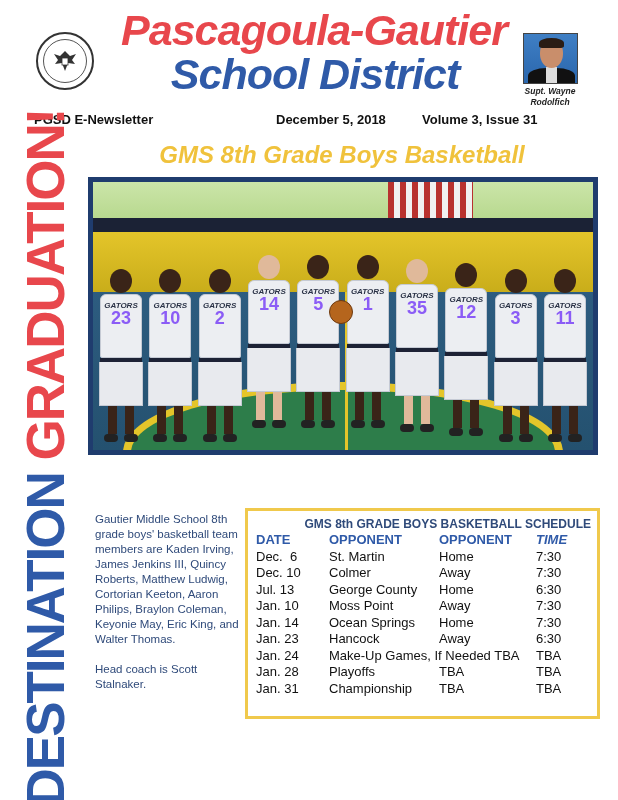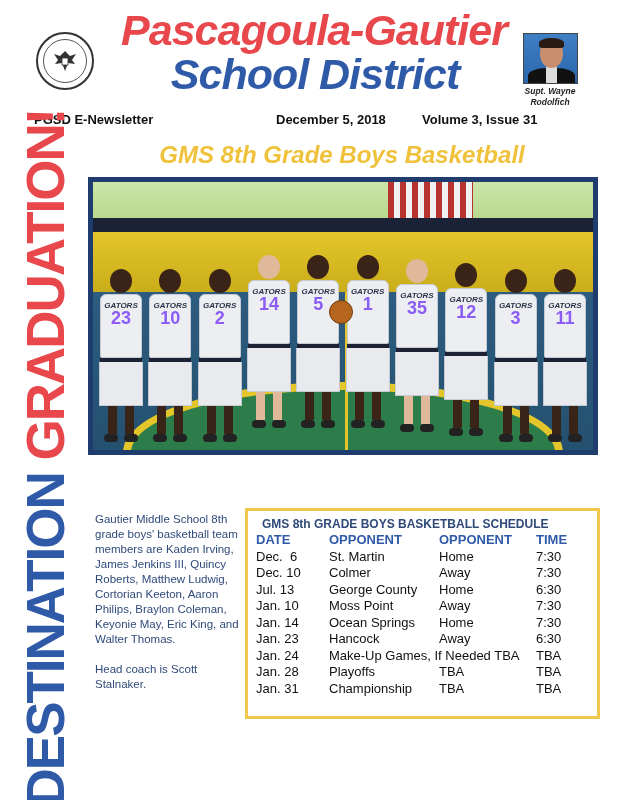--- a/index.html
+++ b/index.html
@@ -62,29 +62,29 @@
   .player .p-legs span { width: 9px; height: 28px; background: #3a2418; }
   .player .p-shoes { width: 34px; height: 8px; display: flex; justify-content: space-between; }
   .player .p-shoes span { width: 14px; height: 8px; border-radius: 4px; background: #222; }
   .player.light .p-head, .player.light .p-legs span { background: #e0b99a; }
   .ball { position: absolute; width: 24px; height: 24px; border-radius: 50%; background: #b5651d; border: 1px solid #6e3a10; }
 
   .caption { position: absolute; left: 95px; top: 512px; width: 145px; font-size: 11.5px; line-height: 15px; color: #2f4a7a; }
   .caption p + p { margin-top: 15px; }
 
   .schedule { position: absolute; left: 245px; top: 508px; width: 355px; height: 211px; border: 3px solid #f0c94c; background: #fff; padding: 6px 6px 0 8px; }
-  .sched-title { font-size: 12px; font-weight: bold; color: #2f4a7a; text-align: left; line-height: 15px; margin-left: 6px; }
+  .sched-title { font-size: 12px; font-weight: bold; color: #2f4a7a; text-align: right; line-height: 15px; margin-left: 6px; }
   .sched-table { border-collapse: collapse; margin-top: 0; }
   .sched-table th, .sched-table td { text-align: left; font-size: 13px; line-height: 16.5px; padding: 0; white-space: nowrap; }
   .sched-table th { color: #2f5aa8; font-weight: bold; font-size: 13px; }
   .sched-table td { color: #111; }
   .c-date { width: 73px; margin-top: 24px; }
   .c-opp { width: 110px; }
   .c-loc { width: 97px; }
-  .c-time { width: 50px; }
+  .c-time { width: 50px; font-style: italic; }
 </style>
 </head>
 <body>
 
 <div class="seal">
   <div class="seal-inner">
     <svg viewBox="0 0 30 30">
       <path d="M15 5 L20 10 L26 8 L22 14 L25 18 L18 17 L15 25 L12 17 L5 18 L8 14 L4 8 L10 10 Z" fill="#333"></path>
       <rect x="12" y="12" width="6" height="7" fill="#fff" stroke="#333" stroke-width="0.8"></rect>
     </svg>

